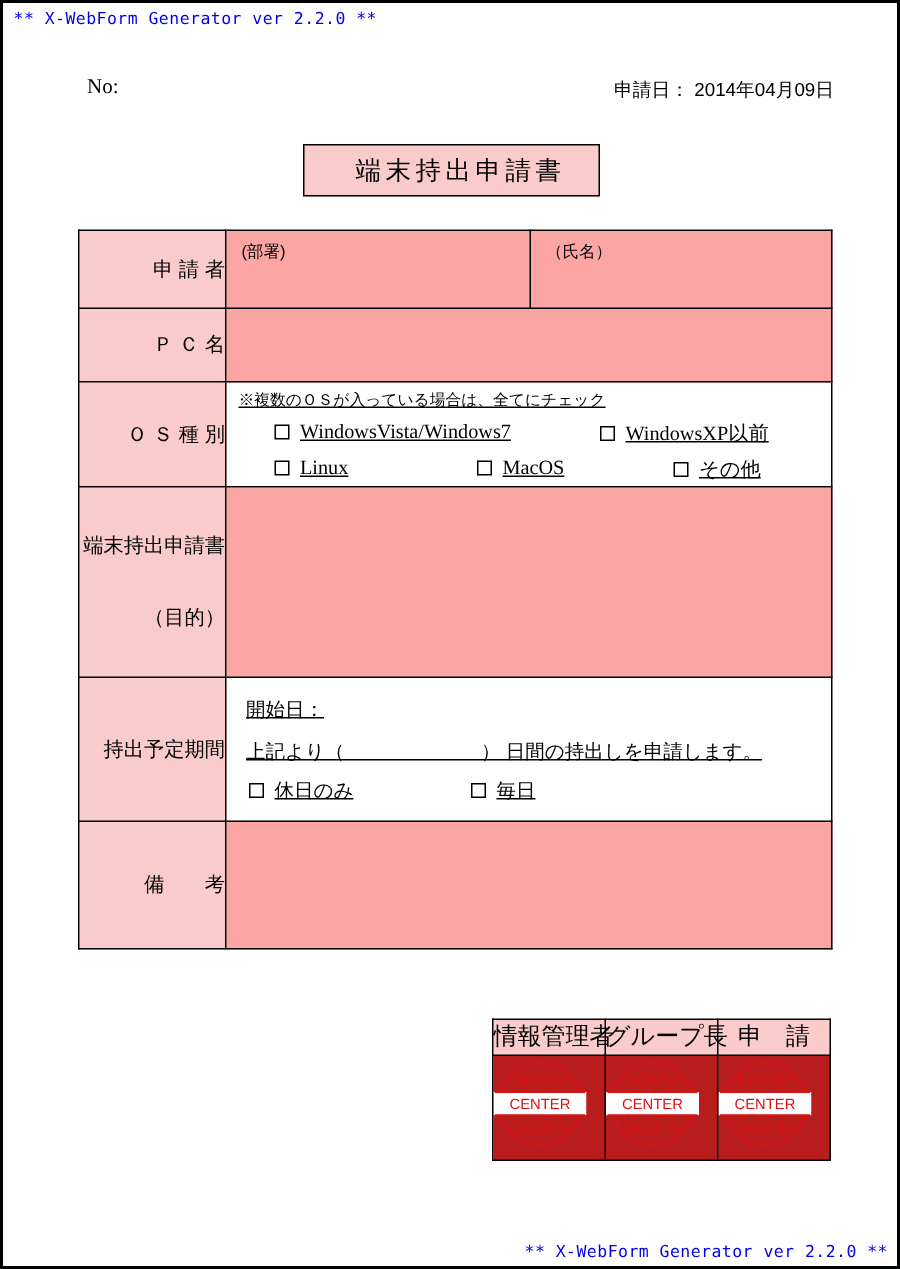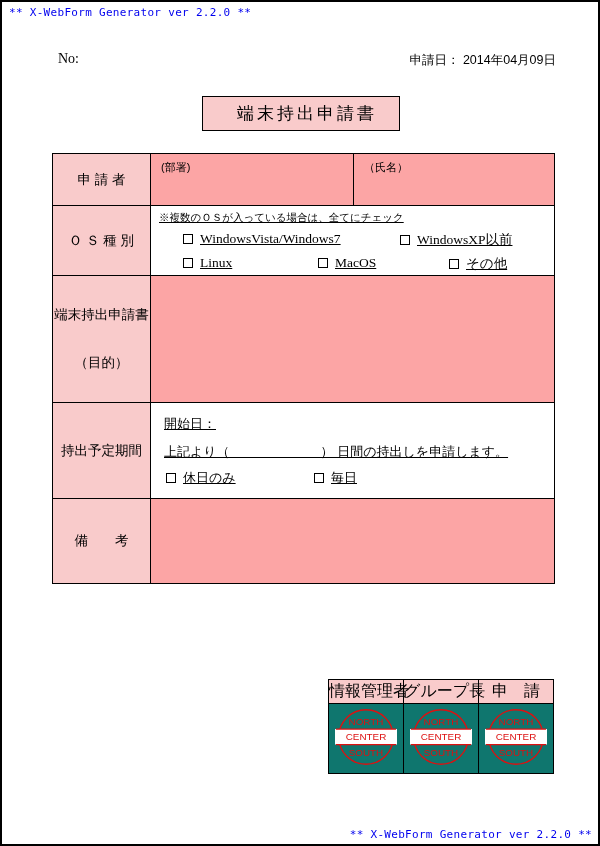--- a/index.html
+++ b/index.html
@@ -45,21 +45,21 @@
     display:flex; align-items:center; justify-content:center;
     font-size:17px; letter-spacing:3px;padding-left:12px;
   }
 
   table { border-collapse:collapse; table-layout:fixed; }
   td { border:1.5px solid #000; }
 
   .main-table { position:absolute; left:52px; top:153px; width:502px; }
   .main-table td.lbl {
     background:var(--pink);
-    text-align:center; vertical-align:middle;
+    text-align:right; vertical-align:middle;
     font-size:13.5px;
     white-space:pre;
   }
   .main-table td.field {
     background:#fca5a5; vertical-align:top;
     padding:6px 10px; font-size:11px;
   }
   .main-table td.rel { position:relative; padding:0; font-size:13px; }
   .abs { position:absolute; white-space:nowrap;text-decoration:underline; }
 
@@ -72,22 +72,22 @@
     vertical-align:-1px; margin-right:7px;
   }
 
   .approval-table { position:absolute; left:328px; top:679px; width:225px; }
   .approval-table td.hdr {
     background:var(--pink); height:24px;
     text-align:center; vertical-align:middle;
     font-size:16px; white-space:pre;
   }
   .approval-table td.stamp-cell {
-    height:70px; text-align:center; vertical-align:middle;
-    background:#0f766e;
+    height:70px; vertical-align:middle;
+    background:#b91c1c;
   }
   .stamp-text {
     fill:var(--red);
     font-family:"Liberation Sans", sans-serif;
     font-size:10.5px;
     text-anchor:middle;
   }
 </style>
 </head>
 <body>
@@ -107,20 +107,24 @@
       <col style="width:98px">
       <col style="width:203px">
       <col style="width:201px">
     </colgroup>
   <tbody>
       <tr style="height:52px">
     <td class="lbl">申 請 者</td>
     <td class="field">(部署)</td>
     <td class="field">（氏名）</td>
   </tr>
+  <tr style="height:49px">
+    <td class="lbl">Ｐ Ｃ 名</td>
+    <td class="field" colspan="2"></td>
+  </tr>
   <tr style="height:70px">
     <td class="lbl">Ｏ Ｓ 種 別</td>
     <td class="rel" colspan="2">
       <div class="abs note" style="left:8px; top:5px;">※複数のＯＳが入っている場合は、全てにチェック</div>
       <div class="abs" style="left:32px; top:25px;"><span class="cb"></span><span class="latin">WindowsVista/Windows7</span></div>
       <div class="abs" style="left:237px; top:25px;padding-left:12px;"><span class="cb"></span><span class="latin">WindowsXP以前</span></div>
       <div class="abs" style="left:32px; top:49px;"><span class="cb"></span><span class="latin">Linux</span></div>
       <div class="abs" style="left:167px; top:49px;"><span class="cb"></span><span class="latin">MacOS</span></div>
       <div class="abs" style="left:298px; top:49px;"><span class="cb"></span><span class="latin">その他</span></div>
     </td>

